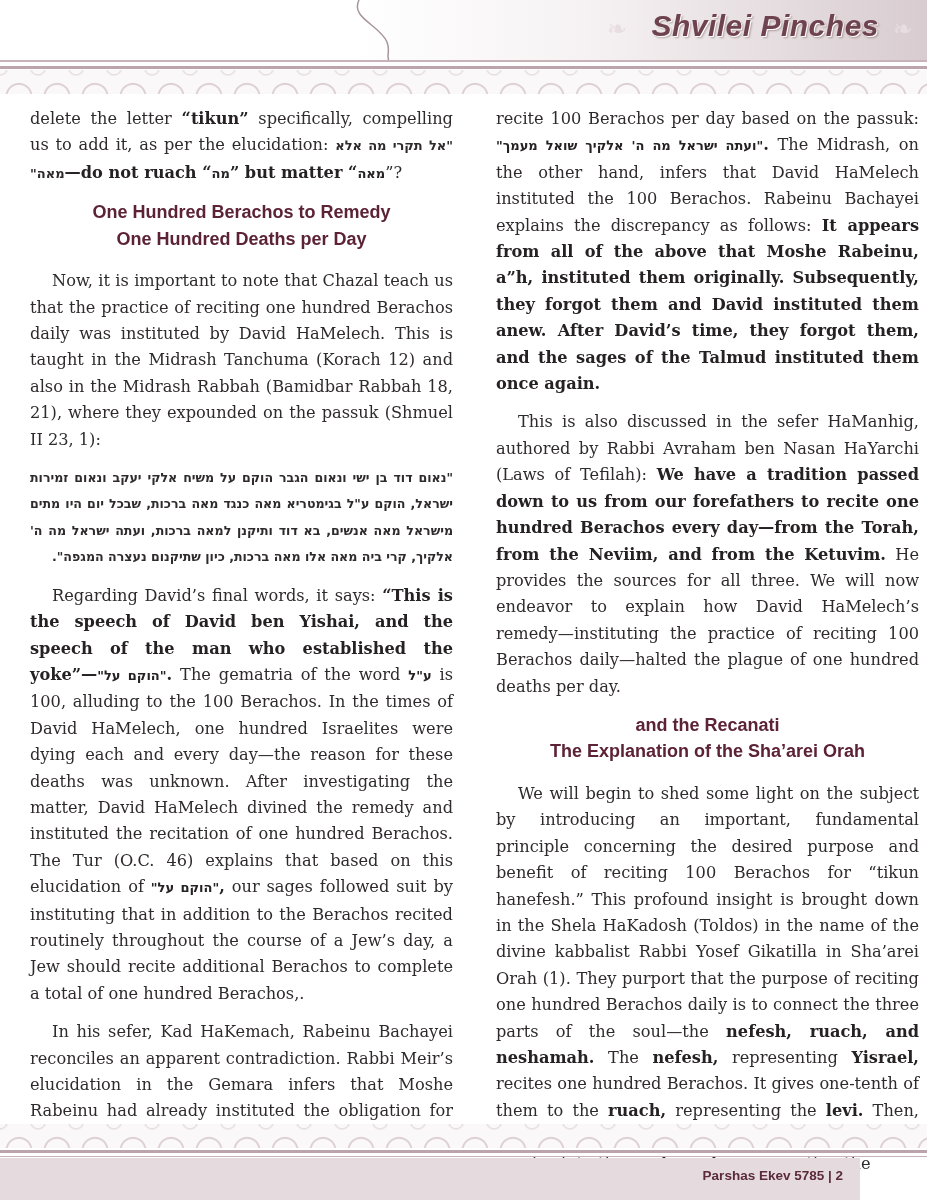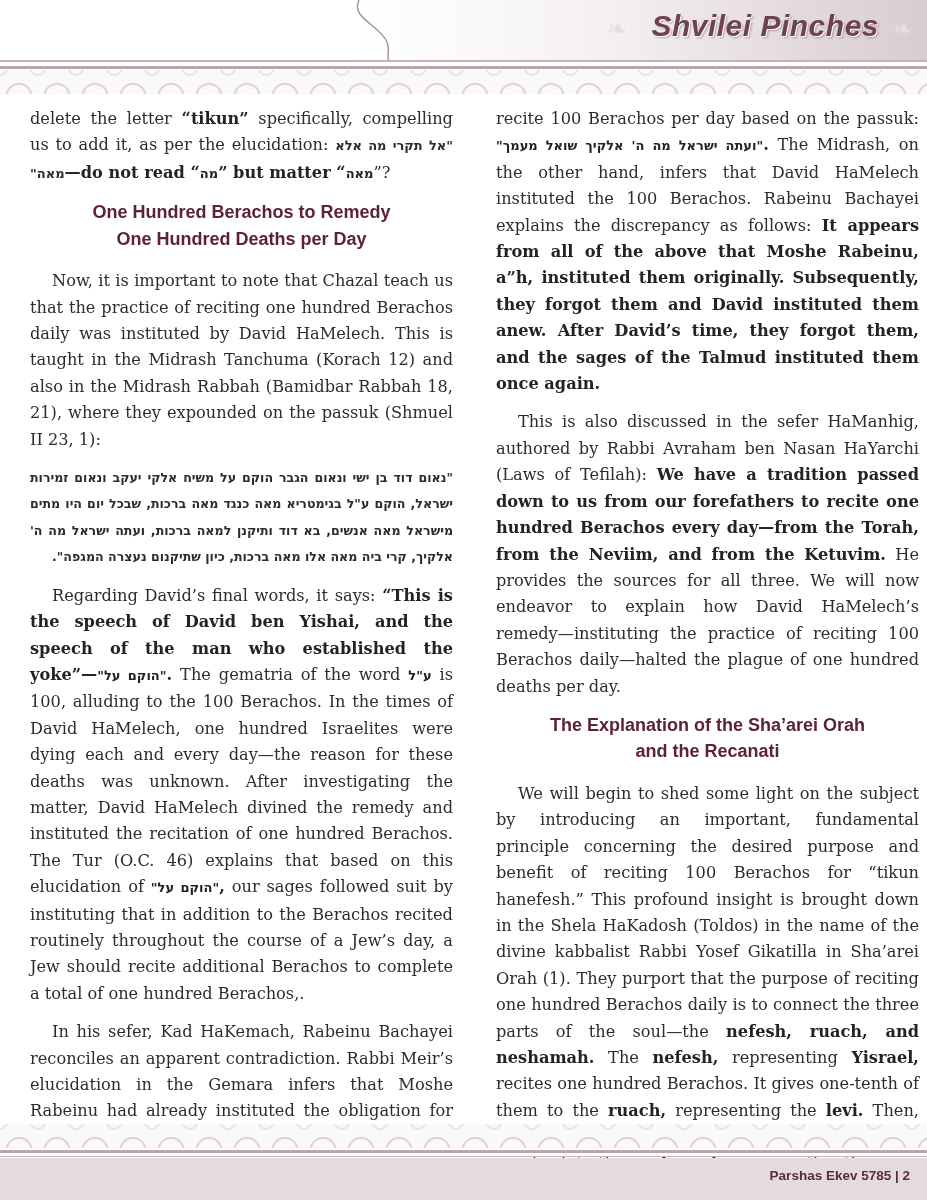--- a/index.html
+++ b/index.html
@@ -20,21 +20,21 @@
   .rule.r2 { top:66px; height:3px; background:#bba4ab; }
   .ornament { position:absolute; left:0; width:927px; height:24px;
      background:
        radial-gradient(circle at 50% 110%, transparent 11px, #ddd1d5 12px, #ddd1d5 13px, transparent 14px) 0 0/38px 24px repeat-x,
        radial-gradient(circle at 50% -10%, transparent 6px, #e6dde0 7px, transparent 9px) 19px 0/38px 24px repeat-x,
        #fbf8f9; }
   .ornament.top { top:70px; }
   .ornament.bottom { top:1124px; }
   .rule.b1 { top:1150px; height:3px; background:#bba4ab; }
   .rule.b2 { top:1156px; height:1px; background:#c7b2b8; }
-  .footer { position:absolute; left:0; top:1158px; width:927px; height:42px; background:#e5dadd; }
+  .footer { position:absolute; left:0; top:1158px; width:860px; height:42px; background:#e5dadd; }
   .footer-text { position:absolute; right:17px; top:10px; font-family:"Liberation Sans", sans-serif;
       font-weight:bold; font-size:13.5px; color:#5b2b3a; }
 
   .col { position:absolute; top:106px; font-size:16.2px; line-height:26.4px; text-align:justify; }
   .col.left { left:30px; width:423px; }
   .col.right { left:496px; width:423px; }
   .col p { margin:0 0 12px 0; }
   .col p.ind { text-indent:22px; }
   .col b { color:#262223; }
   .heb { font-family:"DejaVu Sans", sans-serif; font-weight:bold; font-size:13px; direction:rtl; unicode-bidi:embed; }
@@ -54,21 +54,21 @@
   <span class="swirl left">❧</span>
   <div class="title">Shvilei Pinches</div>
   <span class="swirl right">❧</span>
   <div class="rule r1"></div>
   <div class="rule r2"></div>
   <div class="ornament top"></div>
 </div>
 
 <div class="col left">
   <p>
-    <span>delete the letter </span><b>“tikun”</b><span> specifically, compelling us to add it, as per the elucidation: </span><span class="heb">"אל תקרי מה אלא מאה"</span><b>—do not read “</b><b class="heb">מה</b><b>” but matter “</b><b class="heb">מאה</b><span>”?</span>
+    <span>delete the letter </span><b>“tikun”</b><span> specifically, compelling us to add it, as per the elucidation: </span><span class="heb">"אל תקרי מה אלא מאה"</span><b>—do not ruach “</b><b class="heb">מה</b><b>” but matter “</b><b class="heb">מאה</b><span>”?</span>
   </p>
   <div class="subhead">
     <div>One Hundred Berachos to Remedy</div>
     <div>One Hundred Deaths per Day</div>
   </div>
   <p class="ind">Now, it is important to note that Chazal teach us that the practice of reciting one hundred Berachos daily was instituted by David HaMelech.  This is taught in the Midrash Tanchuma (Korach 12) and also in the Midrash Rabbah (Bamidbar Rabbah 18, 21), where they expounded on the passuk (Shmuel II 23, 1):</p>
   <div class="hebblock">"נאום דוד בן ישי ונאום הגבר הוקם על משיח אלקי יעקב ונאום זמירות ישראל, הוקם ע"ל בגימטריא מאה כנגד מאה ברכות, שבכל יום היו מתים מישראל מאה אנשים, בא דוד ותיקנן למאה ברכות, ועתה ישראל מה ה' אלקיך, קרי ביה מאה אלו מאה ברכות, כיון שתיקנום נעצרה המגפה".</div>
   <p class="ind">
     <span>Regarding David’s final words, it says: </span><b>“This is the speech of David ben Yishai, and the speech of the man who established the yoke”—</b><b class="heb">"הוקם על"</b><b>.</b><span> The gematria of the word </span><b class="heb">ע"ל</b><span> is 100, alluding to the 100 Berachos.  In the times of David HaMelech, one hundred Israelites were dying each and every day—the reason for these deaths was unknown. After investigating the matter, David HaMelech divined the remedy and instituted the recitation of one hundred Berachos.  The Tur (O.C. 46) explains that based on this elucidation of  </span><b class="heb">"הוקם על"</b><b>,</b><span> our sages followed suit by instituting that in addition to the Berachos recited routinely throughout the course of a Jew’s day, a Jew should recite additional Berachos to complete a total of one hundred Berachos,.</span>
   </p>
@@ -76,22 +76,22 @@
 </div>
 
 <div class="col right">
   <p>
     <span>recite 100 Berachos per day based on the passuk: </span><b class="heb">"ועתה ישראל מה ה' אלקיך שואל מעמך"</b><b>.</b><span>  The Midrash, on the other hand, infers that David HaMelech instituted the 100 Berachos.  Rabeinu Bachayei explains the discrepancy as follows: </span><b>It appears from all of the above that Moshe Rabeinu, a”h, instituted them originally.  Subsequently, they forgot them and David instituted them anew.  After David’s time, they forgot them, and the sages of the Talmud instituted them once again.</b>
   </p>
   <p class="ind">
     <span>This is also discussed in the sefer HaManhig, authored by Rabbi Avraham ben Nasan HaYarchi (Laws of Tefilah): </span><b>We have a tradition passed down to us from our forefathers to recite one hundred Berachos every day—from the Torah, from the Neviim, and from the Ketuvim.</b><span>  He provides the sources for all three.  We will now endeavor to explain how David HaMelech’s remedy—instituting the practice of reciting 100 Berachos daily—halted the plague of one hundred deaths per day.</span>
   </p>
   <div class="subhead">
+    <div>and the Recanati</div>
     <div>The Explanation of the Sha’arei Orah</div>
-    <div>and the Recanati</div>
   </div>
   <p class="ind">
     <span>We will begin to shed some light on the subject by introducing an important, fundamental principle concerning the desired purpose and benefit of reciting 100 Berachos for “tikun hanefesh.”  This profound insight is brought down in the Shela HaKadosh (Toldos) in the name of the divine kabbalist Rabbi Yosef Gikatilla in Sha’arei Orah (1).  They purport that the purpose of reciting one hundred Berachos daily is to connect the three parts of the soul—the </span><b>nefesh, ruach, and neshamah.</b><span>  The </span><b>nefesh,</b><span> representing </span><b>Yisrael,</b><span> recites one hundred Berachos.  It gives one-tenth of them to the </span><b>ruach,</b><span> representing the </span><b>levi.</b><span> Then, the </span><b>ruach</b><span> gives one berachah, one-tenth of what it received, to the </span><b>neshamah,</b><span> representing the</span>
   </p>
 </div>
 
 <div class="ornament bottom"></div>
 <div class="rule b1"></div>
 <div class="rule b2"></div>
 <div class="footer">

